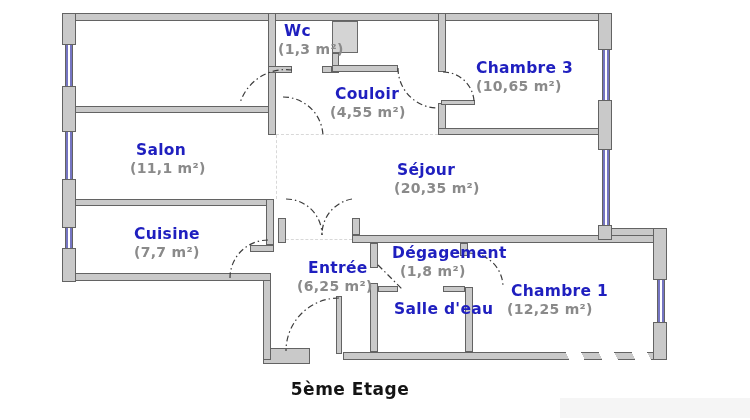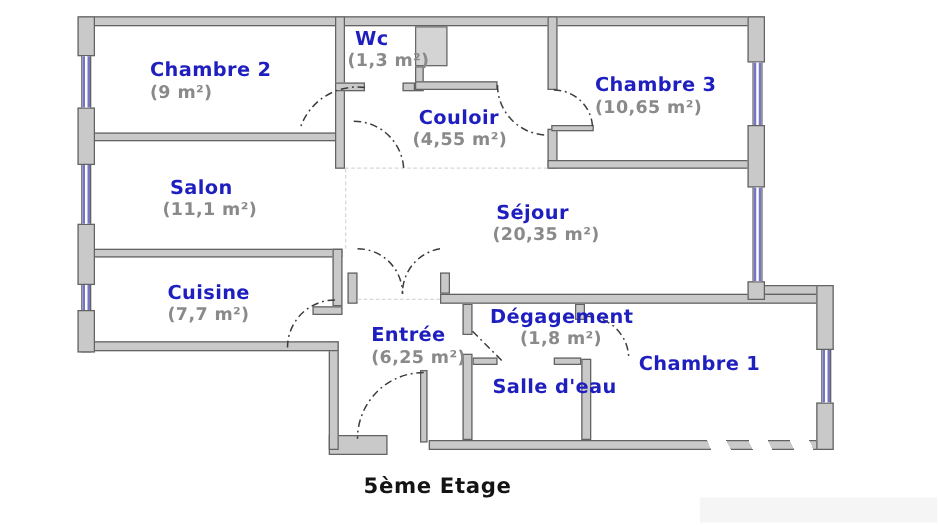--- a/index.html
+++ b/index.html
@@ -103,24 +103,20 @@
       <path d="M 443,72 A 31 31 0 0 1 474,101"></path>
       <path d="M 268,240 A 38 38 0 0 0 230,278"></path>
       <path d="M 286,199 A 36 36 0 0 1 322,235"></path>
       <path d="M 352,199 A 36 36 0 0 0 322,235"></path>
       <path d="M 339,298 A 53 53 0 0 0 286,351"></path>
       <path d="M 469,253 A 34 34 0 0 1 503,287"></path>
       <path d="M 378,265 L 403,290"></path>
     </g>
   </svg>
 
-  <div class="rl" style="left:120px;top:48px">
-    <div class="rn">Chambre 2</div>
-    <div class="ra">(9 m²)</div>
-  </div>
   <div class="rl" style="left:278px;top:23px">
     <div class="rn" style="margin-left:6px">Wc</div>
     <div class="ra">(1,3 m²)</div>
   </div>
   <div class="rl" style="left:370px;top:27px">
   </div>
   <div class="rl" style="left:476px;top:60px">
     <div class="rn">Chambre 3</div>
     <div class="ra">(10,65 m²)</div>
   </div>
@@ -134,32 +130,33 @@
   </div>
   <div class="rl" style="left:397px;top:162px">
     <div class="rn">Séjour</div>
     <div class="ra" style="margin-left:-3px">(20,35 m²)</div>
   </div>
   <div class="rl" style="left:134px;top:226px">
     <div class="rn">Cuisine</div>
     <div class="ra">(7,7 m²)</div>
   </div>
   <div class="rl" style="left:297px;top:260px">
-    <div class="rn" style="margin-left:0">Entrée</div>
+    <div class="rn" style="margin-left:11px">Entrée</div>
     <div class="ra">(6,25 m²)</div>
   </div>
   <div class="rl" style="left:392px;top:245px">
     <div class="rn">Dégagement</div>
-    <div class="ra" style="margin-left:24px">(1,8 m²)</div>
+    <div class="ra" style="margin-left:8px">(1,8 m²)</div>
   </div>
   <div class="rl" style="left:394px;top:301px">
     <div class="rn">Salle d'eau</div>
   </div>
   <div class="rl" style="left:511px;top:283px">
     <div class="rn">Chambre 1</div>
+    <div class="ra" style="margin-left:-4px">(12,25 m²)</div>
   </div>
 
   <div class="wm-cut"></div>
   <div class="wm-band"></div>
 
   <div class="title">5ème Etage</div>
 
 </div>
 
 </body></html>

